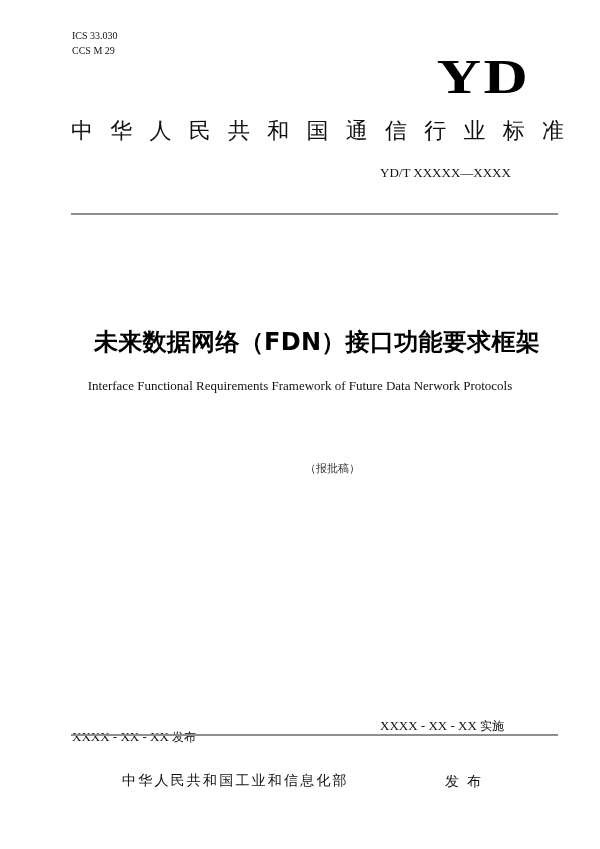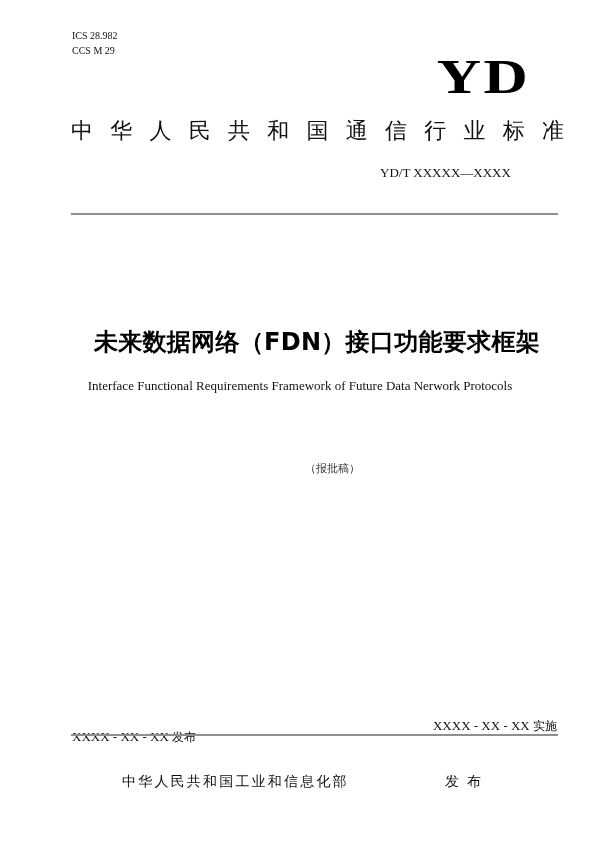--- a/index.html
+++ b/index.html
@@ -116,21 +116,20 @@
       font-size: 13px;
       line-height: 16px;
       white-space: nowrap;
       color: #111;
       margin-top: 11px;
     }
     .impl-date {
       left: 380px;
       top: 718px;
       width: 177px;
-      text-align: right;
       font-size: 13px;
       line-height: 16px;
       white-space: nowrap;
       color: #111;
     }
     .cn-suffix {
       font-family: "DejaVu Sans", sans-serif;
       font-size: 12px;
     }
 
@@ -138,21 +137,21 @@
       left: 71px;
       top: 734px;
       width: 487px;
       height: 2px;
       background: #8f8f8f;
     }
 
     .issuer {
       left: 122px;
       top: 771px;
-      font-family: Liberation Sans, sans-serif;
+      font-family: Liberation Mono, monospace;
       font-size: 14px;
       line-height: 20px;
       letter-spacing: 2.2px;
       white-space: nowrap;
       color: #111;
     }
     .issuer-action {
       left: 445px;
       top: 771px;
       font-family: "DejaVu Sans", sans-serif;
@@ -160,21 +159,21 @@
       line-height: 20px;
       letter-spacing: 8px;
       white-space: nowrap;
       color: #111;
     }
   </style>
 </head>
 <body>
 
 <div class="abs class-codes">
-  <div>ICS 28.982</div>
+  <div>ICS 33.030</div>
   <div>CCS M 29</div>
 </div>
 
 <div class="abs yd-logo">YD</div>
 
 <div class="abs industry-std">
   <span>中</span>
   <span>华</span>
   <span>人</span>
   <span>民</span>

